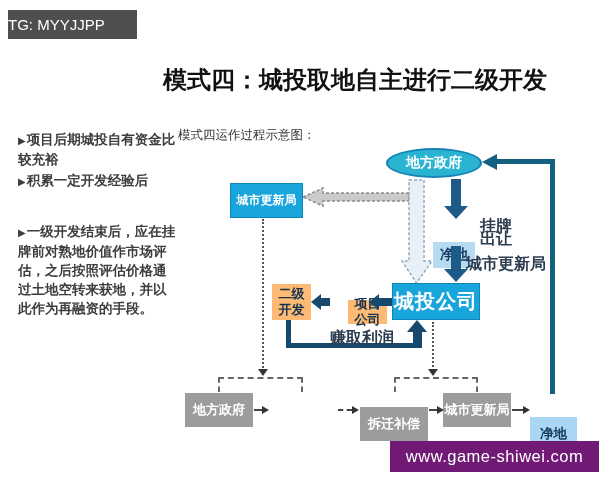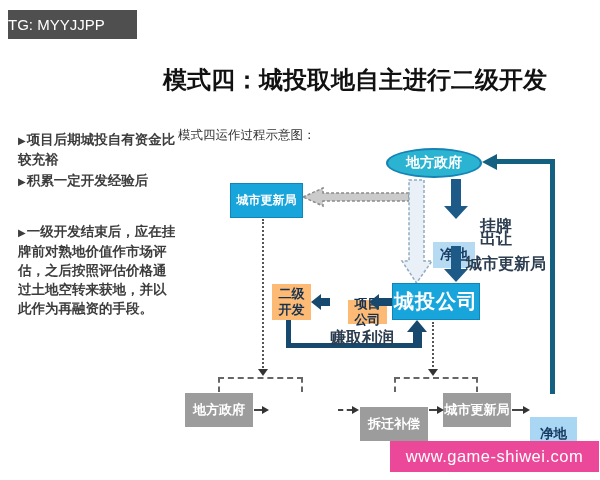--- a/index.html
+++ b/index.html
@@ -125,15 +125,15 @@
   </div>
   <div class="abs conn" style="left:429px;top:404px;">
     <span class="seg" style="width:8px;"></span>
       <span class="tri"></span>
   </div>
   <div class="abs conn" style="left:512px;top:404px;">
     <span class="seg" style="width:11px;"></span>
       <span class="tri"></span>
   </div>
 
-  <div class="abs flexc banner" style="left:390px;top:441px;width:209px;height:31px;font-size:16.5px;letter-spacing:0.5px;background:#ec4899;">www.game-shiwei.com</div>
+  <div class="abs flexc banner" style="left:390px;top:441px;width:209px;height:31px;font-size:16.5px;letter-spacing:0.5px;background:#701a75;">www.game-shiwei.com</div>
 
 </div>
 
 </body></html>

